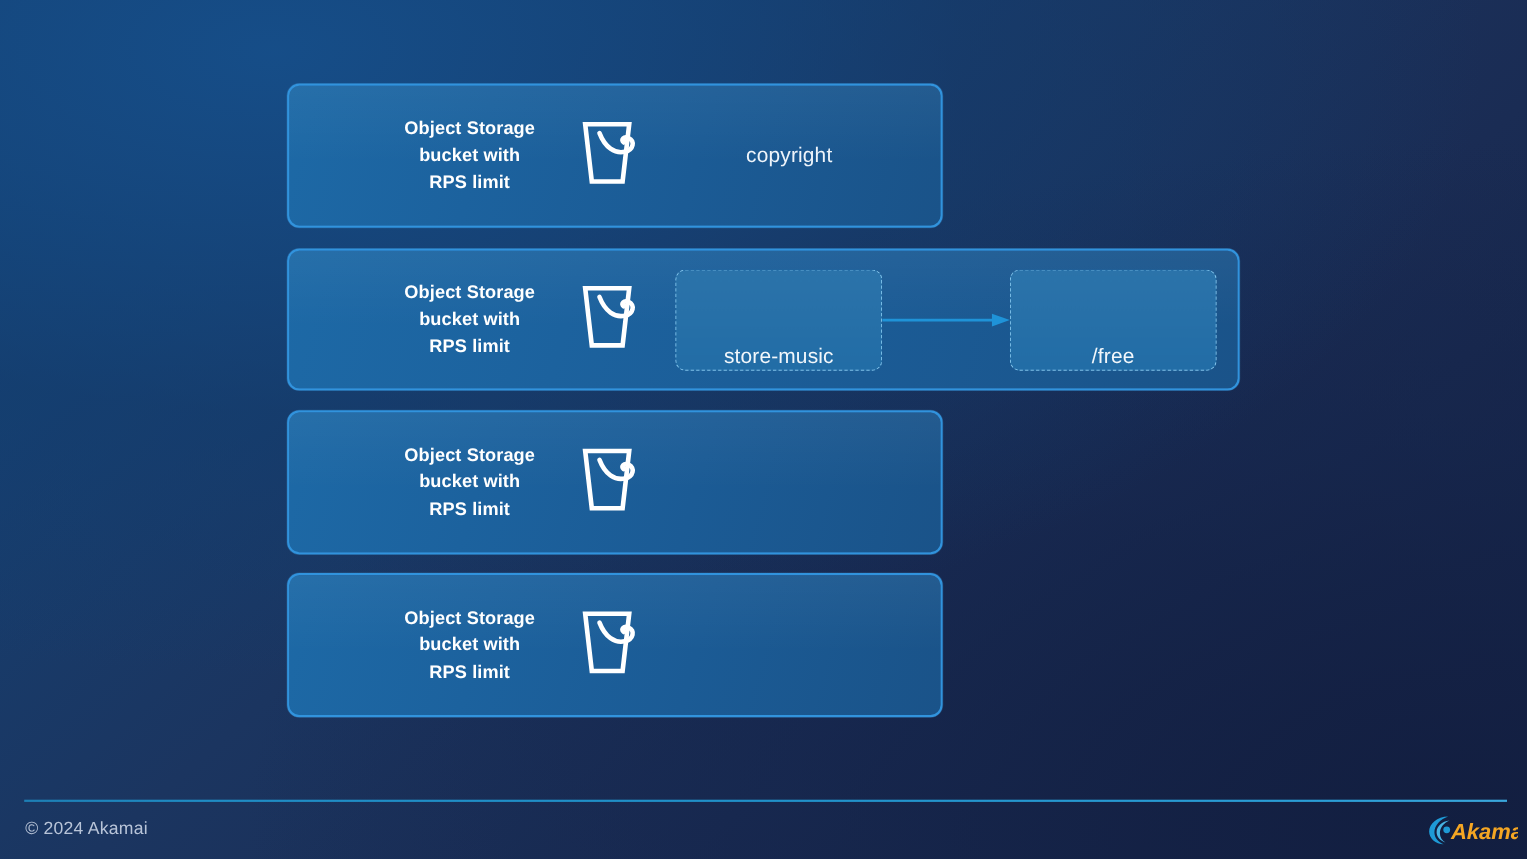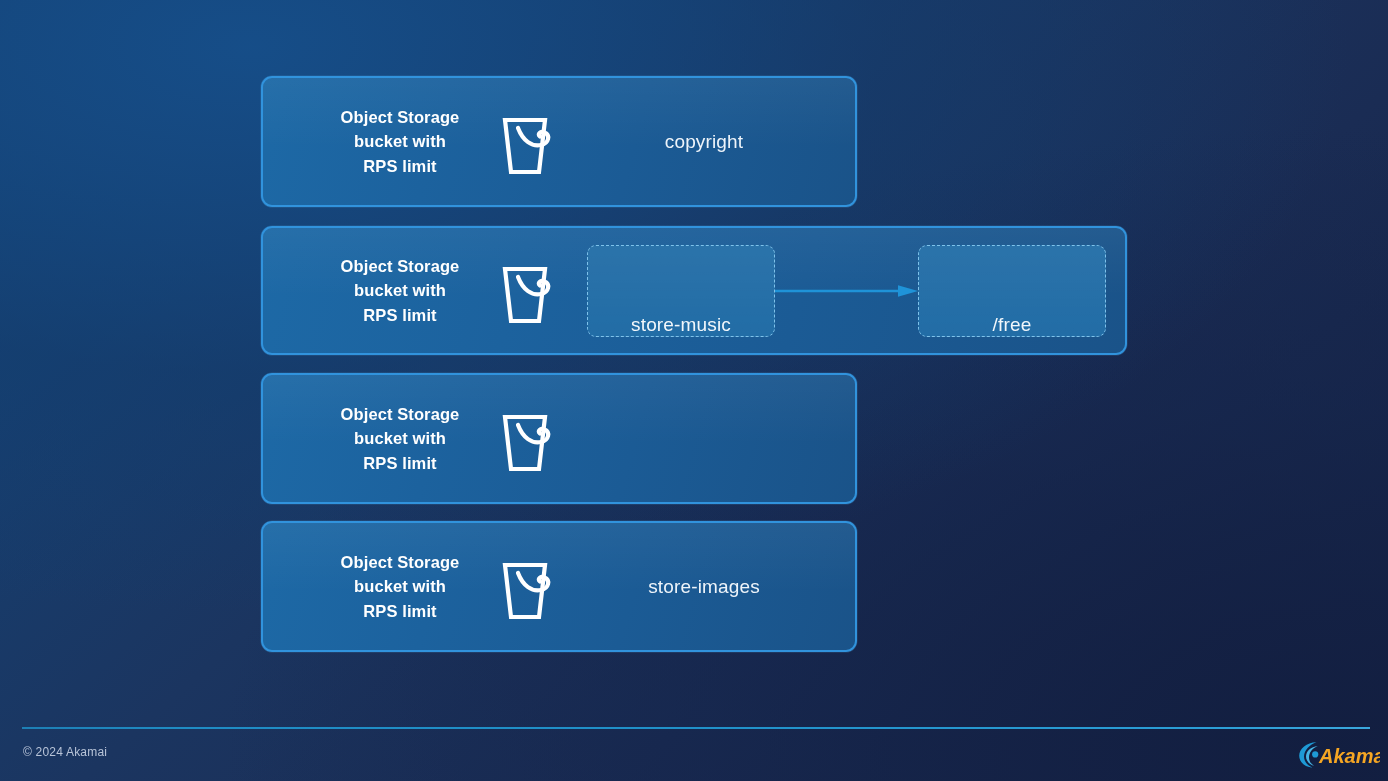--- a/index.html
+++ b/index.html
@@ -40,23 +40,23 @@
   }
 
   .row-1 { left: 261px; top: 76px;  width: 596px;  height: 131px; }
   .row-2 { left: 261px; top: 226px; width: 866px;  height: 129px; }
   .row-3 { left: 261px; top: 373px; width: 596px;  height: 131px; }
   .row-4 { left: 261px; top: 521px; width: 596px;  height: 131px; }
 
   
   .left-cluster {
     display: flex;
-    align-items: flex-end;
+    align-items: flex-start;
     flex: 0 0 auto;
-    padding-left: 62px;
+    padding-left: 89px;
   }
 
   .row-label {
     width: 150px;
     text-align: center;
     color: #ffffff;
     font-size: 16.5px;
     font-weight: bold;
     line-height: 24.5px;
     letter-spacing: 0.1px;
@@ -122,21 +122,21 @@
     width: 1348px;
     height: 2px;
     background: linear-gradient(90deg, #1d7fb5 0%, #1f8cc4 12%, #2091c9 50%, #2b9ed6 88%, #3aa7dc 100%);
   }
 
   .footer-copy {
     position: absolute;
     left: 23px;
     top: 745px;
     color: #b8c4d8;
-    font-size: 12px;
+    font-size: 16px;
     letter-spacing: 0.2px;
   }
 
   .akamai-logo {
     position: absolute;
     left: 1296px;
     top: 739px;
     width: 84px;
     height: 31px;
   }
@@ -209,21 +209,20 @@
       <div class="row-label">Object Storage
 bucket with
 RPS limit</div>
       <span class="bucket-icon">
         <svg viewBox="0 0 62 66" xmlns="http://www.w3.org/2000/svg">
           <path d="M6 8 H46 L40 60 H12 Z" fill="none" stroke="#ffffff" stroke-width="4.2" stroke-linejoin="miter"></path>
           <path d="M19 16 C24 29, 33 35, 42 33 C50 31.5, 51.5 23, 45.5 20.5 C41 18.5, 38.5 22, 41 24.5" fill="none" stroke="#ffffff" stroke-width="4.2" stroke-linecap="round" stroke-linejoin="round"></path>
         </svg>
       </span>
     </div>
-    <div class="value-plain">store-images</div>
   </div>
 
   <div class="footer-rule"></div>
   <div class="footer-copy">© 2024 Akamai</div>
 
   <div class="akamai-logo">
     <svg viewBox="0 0 84 31" xmlns="http://www.w3.org/2000/svg">
       <g transform="translate(1,2)">
         <path d="M19.5 1.2 C9.5 1.2, 2.2 8.0, 2.2 14.8 C2.2 21.0, 8.0 26.3, 15.6 26.6 C10.6 24.7, 7.0 20.6, 7.0 15.6 C7.0 9.2, 12.5 3.6, 19.5 1.2 Z" fill="#1e9ad6"></path>
         <path d="M20.8 5.0 C13.8 5.6, 9.0 10.4, 9.0 15.6 C9.0 19.8, 12.3 23.5, 17.0 24.8 C13.8 22.8, 12.0 19.8, 12.0 16.4 C12.0 11.8, 15.3 7.2, 20.8 5.0 Z" fill="#47b4e4"></path>

